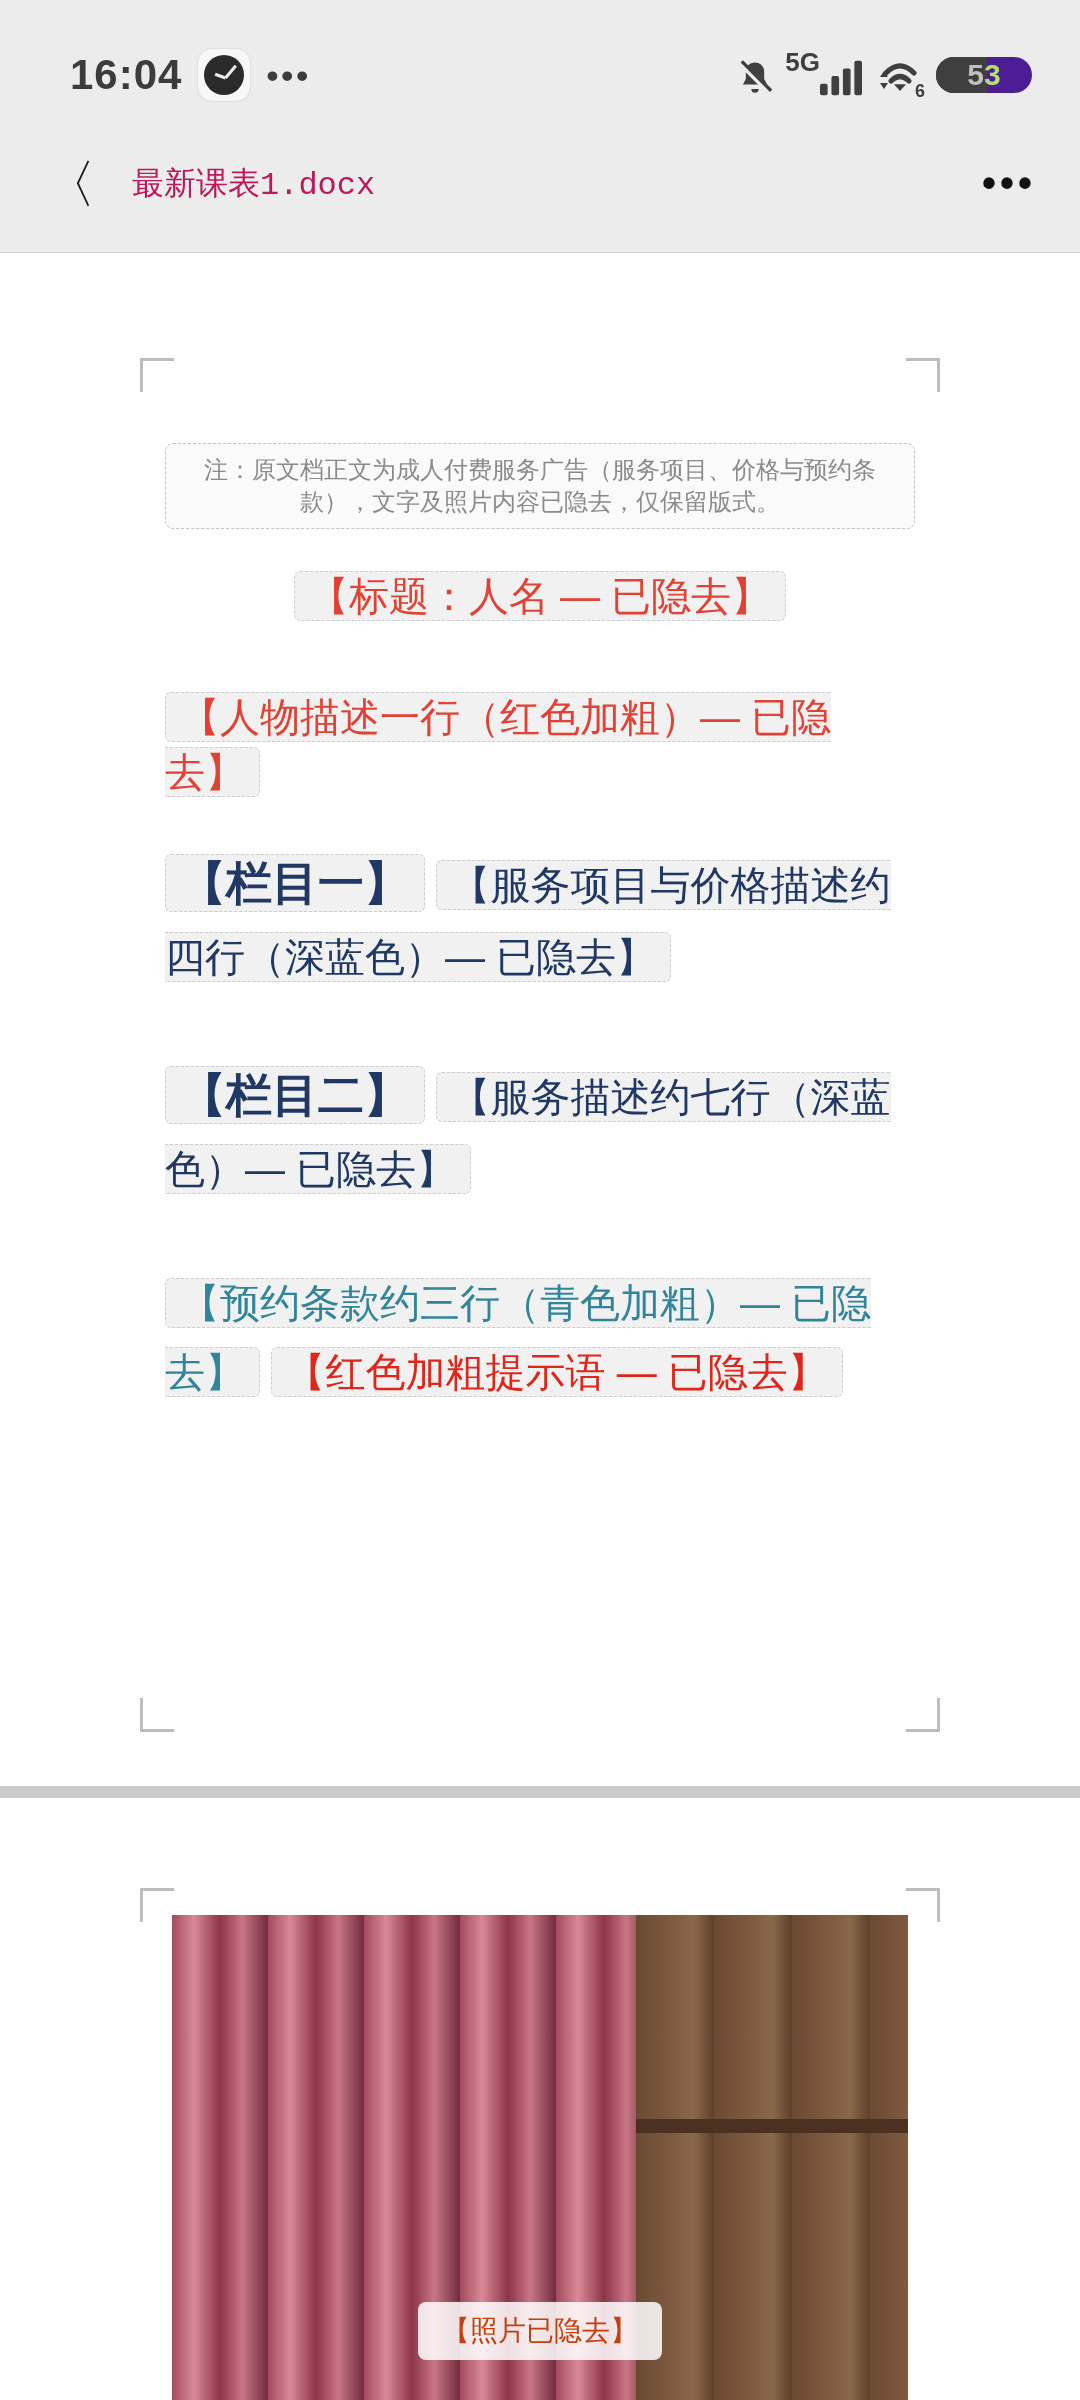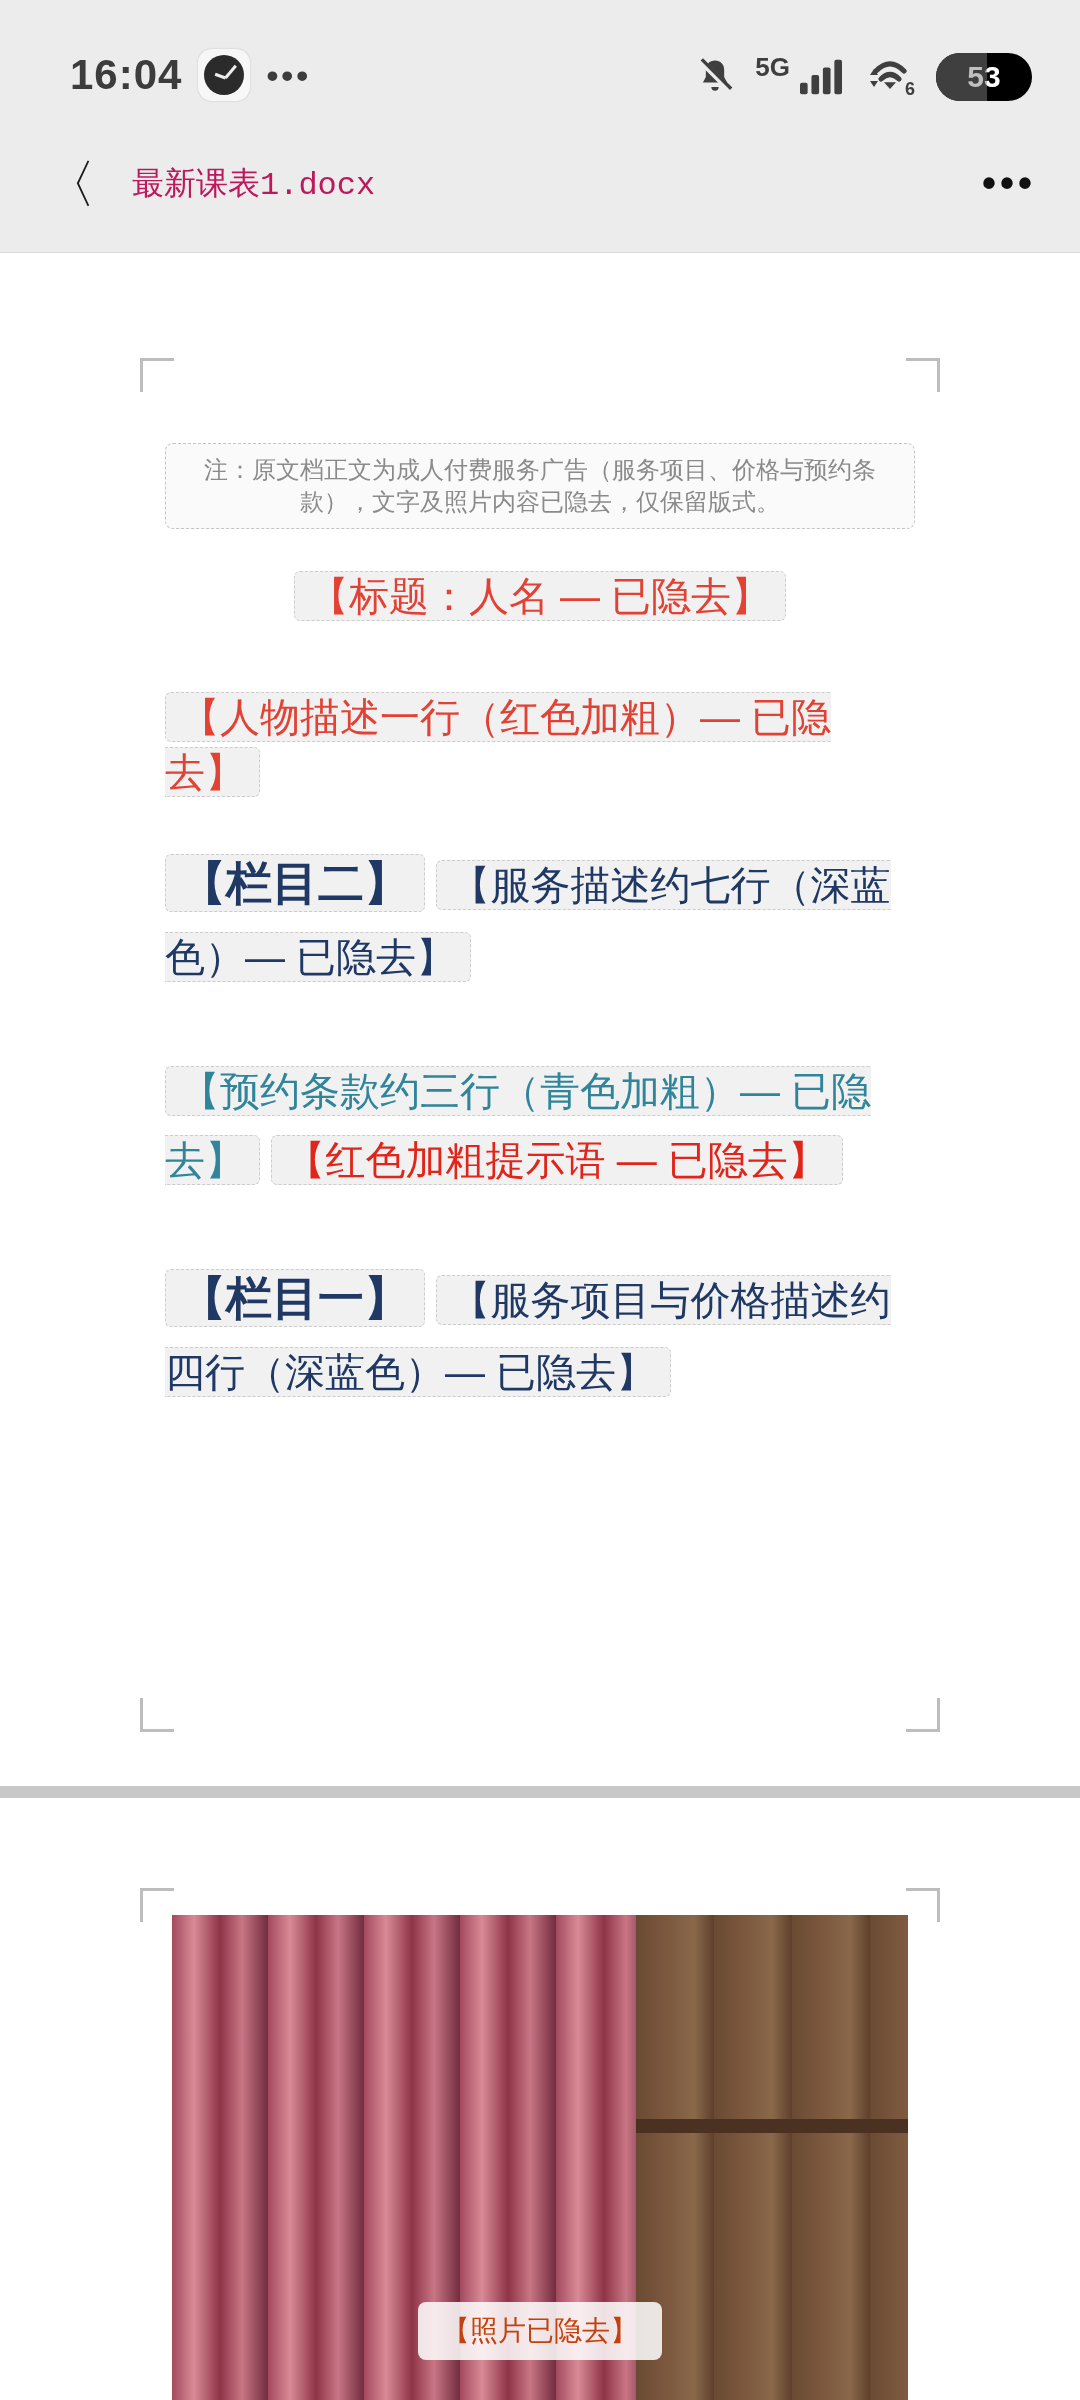--- a/index.html
+++ b/index.html
@@ -20,25 +20,25 @@
   .status-time { font-size: 42px; font-weight: 700; color: #3c3c3c; letter-spacing: 1px; }
   .clock-chip {
     width: 52px; height: 52px; border-radius: 14px; background: #f7f7f7;
     display: flex; align-items: center; justify-content: center;
     box-shadow: 0 0 2px rgba(0,0,0,.2);
   }
   .clock-face { width: 40px; height: 40px; border-radius: 50%; background: #2b2b2b; position: relative; }
   .clock-face::before { content:""; position:absolute; left:48%; top:18%; width:3px; height:16px; background:#eee; transform: rotate(40deg); transform-origin: bottom; }
   .clock-face::after  { content:""; position:absolute; left:48%; top:30%; width:3px; height:11px; background:#eee; transform: rotate(-70deg); transform-origin: bottom; }
   .status-ellipsis { font-size: 34px; color: #3c3c3c; letter-spacing: 3px; font-weight: 700; }
-  .status-right { display: flex; align-items: center; gap: 18px; }
+  .status-right { display: flex; gap: 8px; }
   .sr-icon { display: block; }
   .net-label { font-size: 26px; font-weight: 700; color: #3f3f3f; margin-right: -10px; transform: translateY(-10px); }
   .battery {
-    width: 96px; height: 48px; border-radius: 24px; background: #000000;
+    width: 96px; height: 36px; border-radius: 24px; background: #4c1d95;
     position: relative; overflow: hidden; display:flex; align-items:center; justify-content:center;
   }
   .battery-fill { position:absolute; left:0; top:0; bottom:0; width:53%; background:#3f3f3f; }
   .battery-num { position: relative; font-size: 30px; font-weight: 800; color: #ffffff; mix-blend-mode: difference; }
 
   
   .nav-bar {
     height: 138px; background: #ececec; border-bottom: 1px solid #d9d9d9;
     display: flex; align-items: center; padding: 0 44px;
   }
@@ -166,30 +166,30 @@
 
     <div class="doc-title">
       <span class="redacted">【标题：人名 — 已隐去】</span>
     </div>
 
     <div class="doc-subtitle">
       <span class="redacted">【人物描述一行（红色加粗）— 已隐去】</span>
     </div>
 
     <div class="para">
+      <span class="heading-chunk redacted">【栏目一】</span>
+      <span class="redacted">【服务项目与价格描述约四行（深蓝色）— 已隐去】</span>
+    </div>
+
+    <div class="para">
       <span class="heading-chunk redacted">【栏目二】</span>
       <span class="redacted">【服务描述约七行（深蓝色）— 已隐去】</span><br><br>
       <span class="teal-chunk"><span class="redacted">【预约条款约三行（青色加粗）— 已隐去】</span></span>
       <span class="red-chunk"><span class="redacted">【红色加粗提示语 — 已隐去】</span></span>
     </div>
-
-    <div class="para">
-      <span class="heading-chunk redacted">【栏目一】</span>
-      <span class="redacted">【服务项目与价格描述约四行（深蓝色）— 已隐去】</span>
-    </div>
   </div>
 
   <div class="page-break"></div>
 
   <span class="corner tl p2-tl"></span>
   <span class="corner tr p2-tr"></span>
 
   <div class="photo-frame">
     <div class="photo-left"></div>
     <div class="photo-right"></div>

